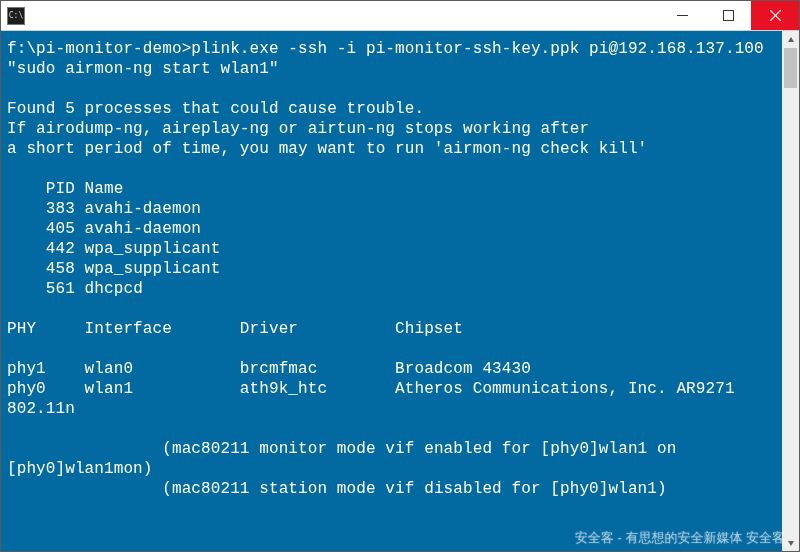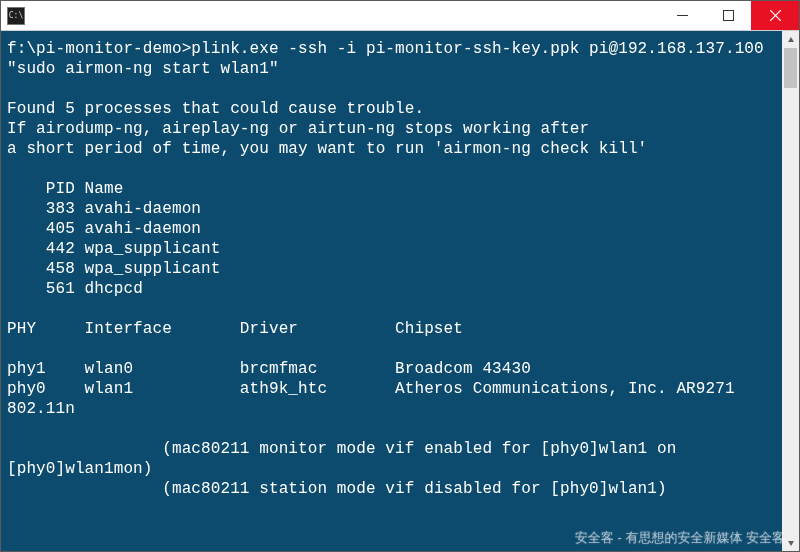--- a/index.html
+++ b/index.html
@@ -50,21 +50,21 @@
     width: 46px;
     display: flex; align-items: center; justify-content: center;
     background: #ffffff;
     color: #333;
     position: relative;
   }
   .titlebar .btn.close { background: #e81123; color: #fff; width: 48px; }
   .titlebar .btn svg { width: 11px; height: 11px; display: block; }
 
   .terminal {
-    background: #0c4a6e;
+    background: #0369a1;
     color: #ffffff;
     font-family: Consolas, "Courier New", monospace;
     font-size: 16px;
     line-height: 20px;
     padding: 8px 6px 6px 6px;
     height: calc(100% - 30px);
     overflow: hidden;
     white-space: pre-wrap;
     position: relative;
     letter-spacing: 0.1px;

